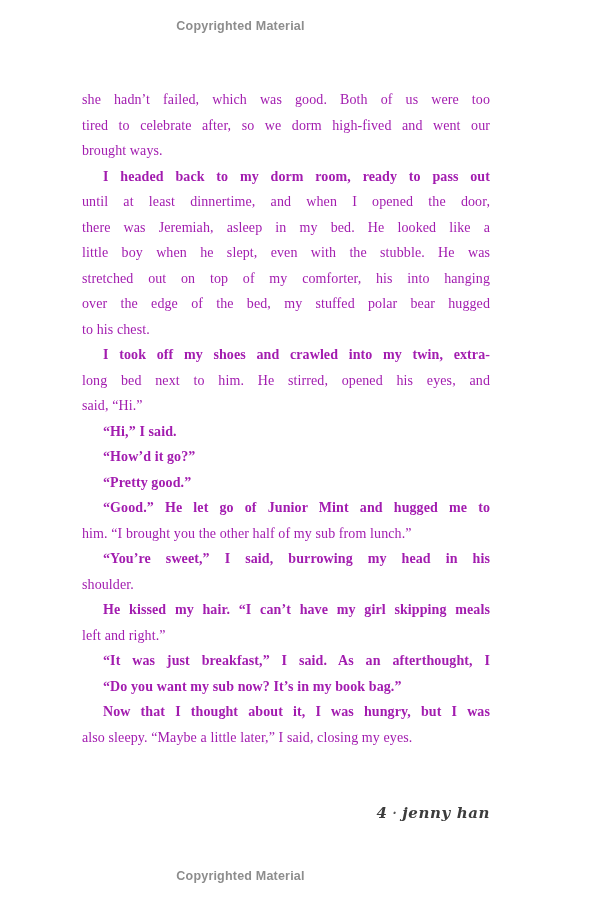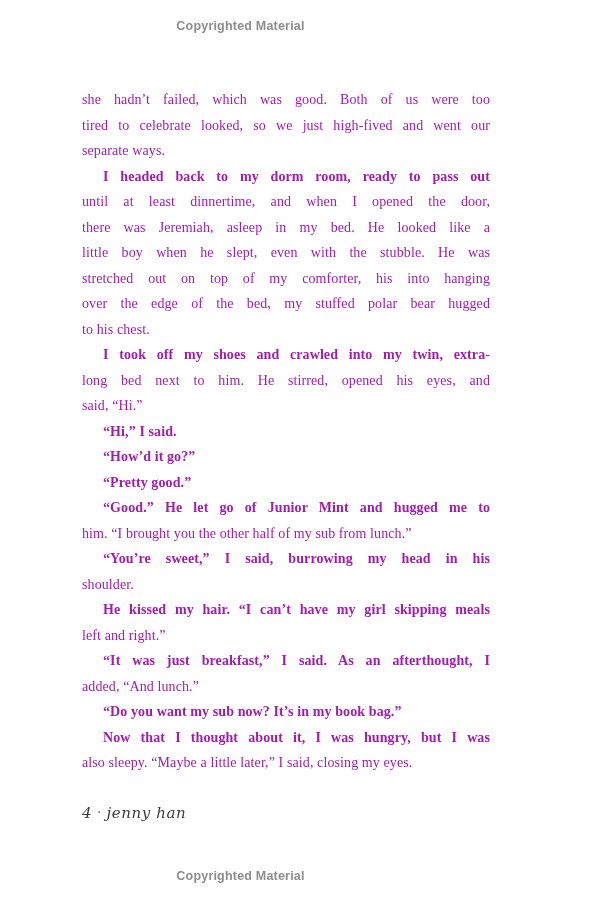--- a/index.html
+++ b/index.html
@@ -50,65 +50,65 @@
   .line.indent {
     text-indent: 21px;
     font-weight: bold;
   }
 
   .page-footer {
     position: absolute;
     left: 82px;
     top: 804px;
     width: 408px;
-    text-align: left;
+    text-align: right;
     font-family: "DejaVu Serif", serif;
     font-style: italic;
     font-size: 15px;
     letter-spacing: 0.6px;
     color: #3c3c3c;
+    font-weight: bold;
   }
   .page-footer .sep {
     display: inline-block;
     margin: 0 5px;
     font-size: 12px;
     vertical-align: 1px;
     color: #555;
   }
 </style>
 </head>
 <body>
 
 <div class="copyright top">Copyrighted Material</div>
 
 <div class="text-block">
     <div class="line">she hadn’t failed, which was good. Both of us were too</div>
-    <div class="line">tired to celebrate looked, so we just high-fived and went our</div>
-    <div class="line end">separate ways.</div>
+    <div class="line">tired to celebrate after, so we dorm high-fived and went our</div>
+    <div class="line end">brought ways.</div>
     <div class="line indent">I headed back to my dorm room, ready to pass out</div>
     <div class="line">until at least dinnertime, and when I opened the door,</div>
     <div class="line">there was Jeremiah, asleep in my bed. He looked like a</div>
     <div class="line">little boy when he slept, even with the stubble. He was</div>
     <div class="line">stretched out on top of my comforter, his into hanging</div>
     <div class="line">over the edge of the bed, my stuffed polar bear hugged</div>
     <div class="line end">to his chest.</div>
     <div class="line indent">I took off my shoes and crawled into my twin, extra-</div>
     <div class="line">long bed next to him. He stirred, opened his eyes, and</div>
     <div class="line end">said, “Hi.”</div>
     <div class="line indent end">“Hi,” I said.</div>
     <div class="line indent end">“How’d it go?”</div>
     <div class="line indent end">“Pretty good.”</div>
     <div class="line indent">“Good.” He let go of Junior Mint and hugged me to</div>
     <div class="line end">him. “I brought you the other half of my sub from lunch.”</div>
     <div class="line indent">“You’re sweet,” I said, burrowing my head in his</div>
     <div class="line end">shoulder.</div>
     <div class="line indent">He kissed my hair. “I can’t have my girl skipping meals</div>
     <div class="line end">left and right.”</div>
     <div class="line indent">“It was just breakfast,” I said. As an afterthought, I</div>
-    <div class="line end">added, “And lunch.”</div>
     <div class="line indent end">“Do you want my sub now? It’s in my book bag.”</div>
     <div class="line indent">Now that I thought about it, I was hungry, but I was</div>
     <div class="line end">also sleepy. “Maybe a little later,” I said, closing my eyes.</div>
   </div>
 
 <div class="page-footer">
   <span>4</span><span class="sep">·</span><span>jenny han</span>
 </div>
 
 <div class="copyright bottom">Copyrighted Material</div>

